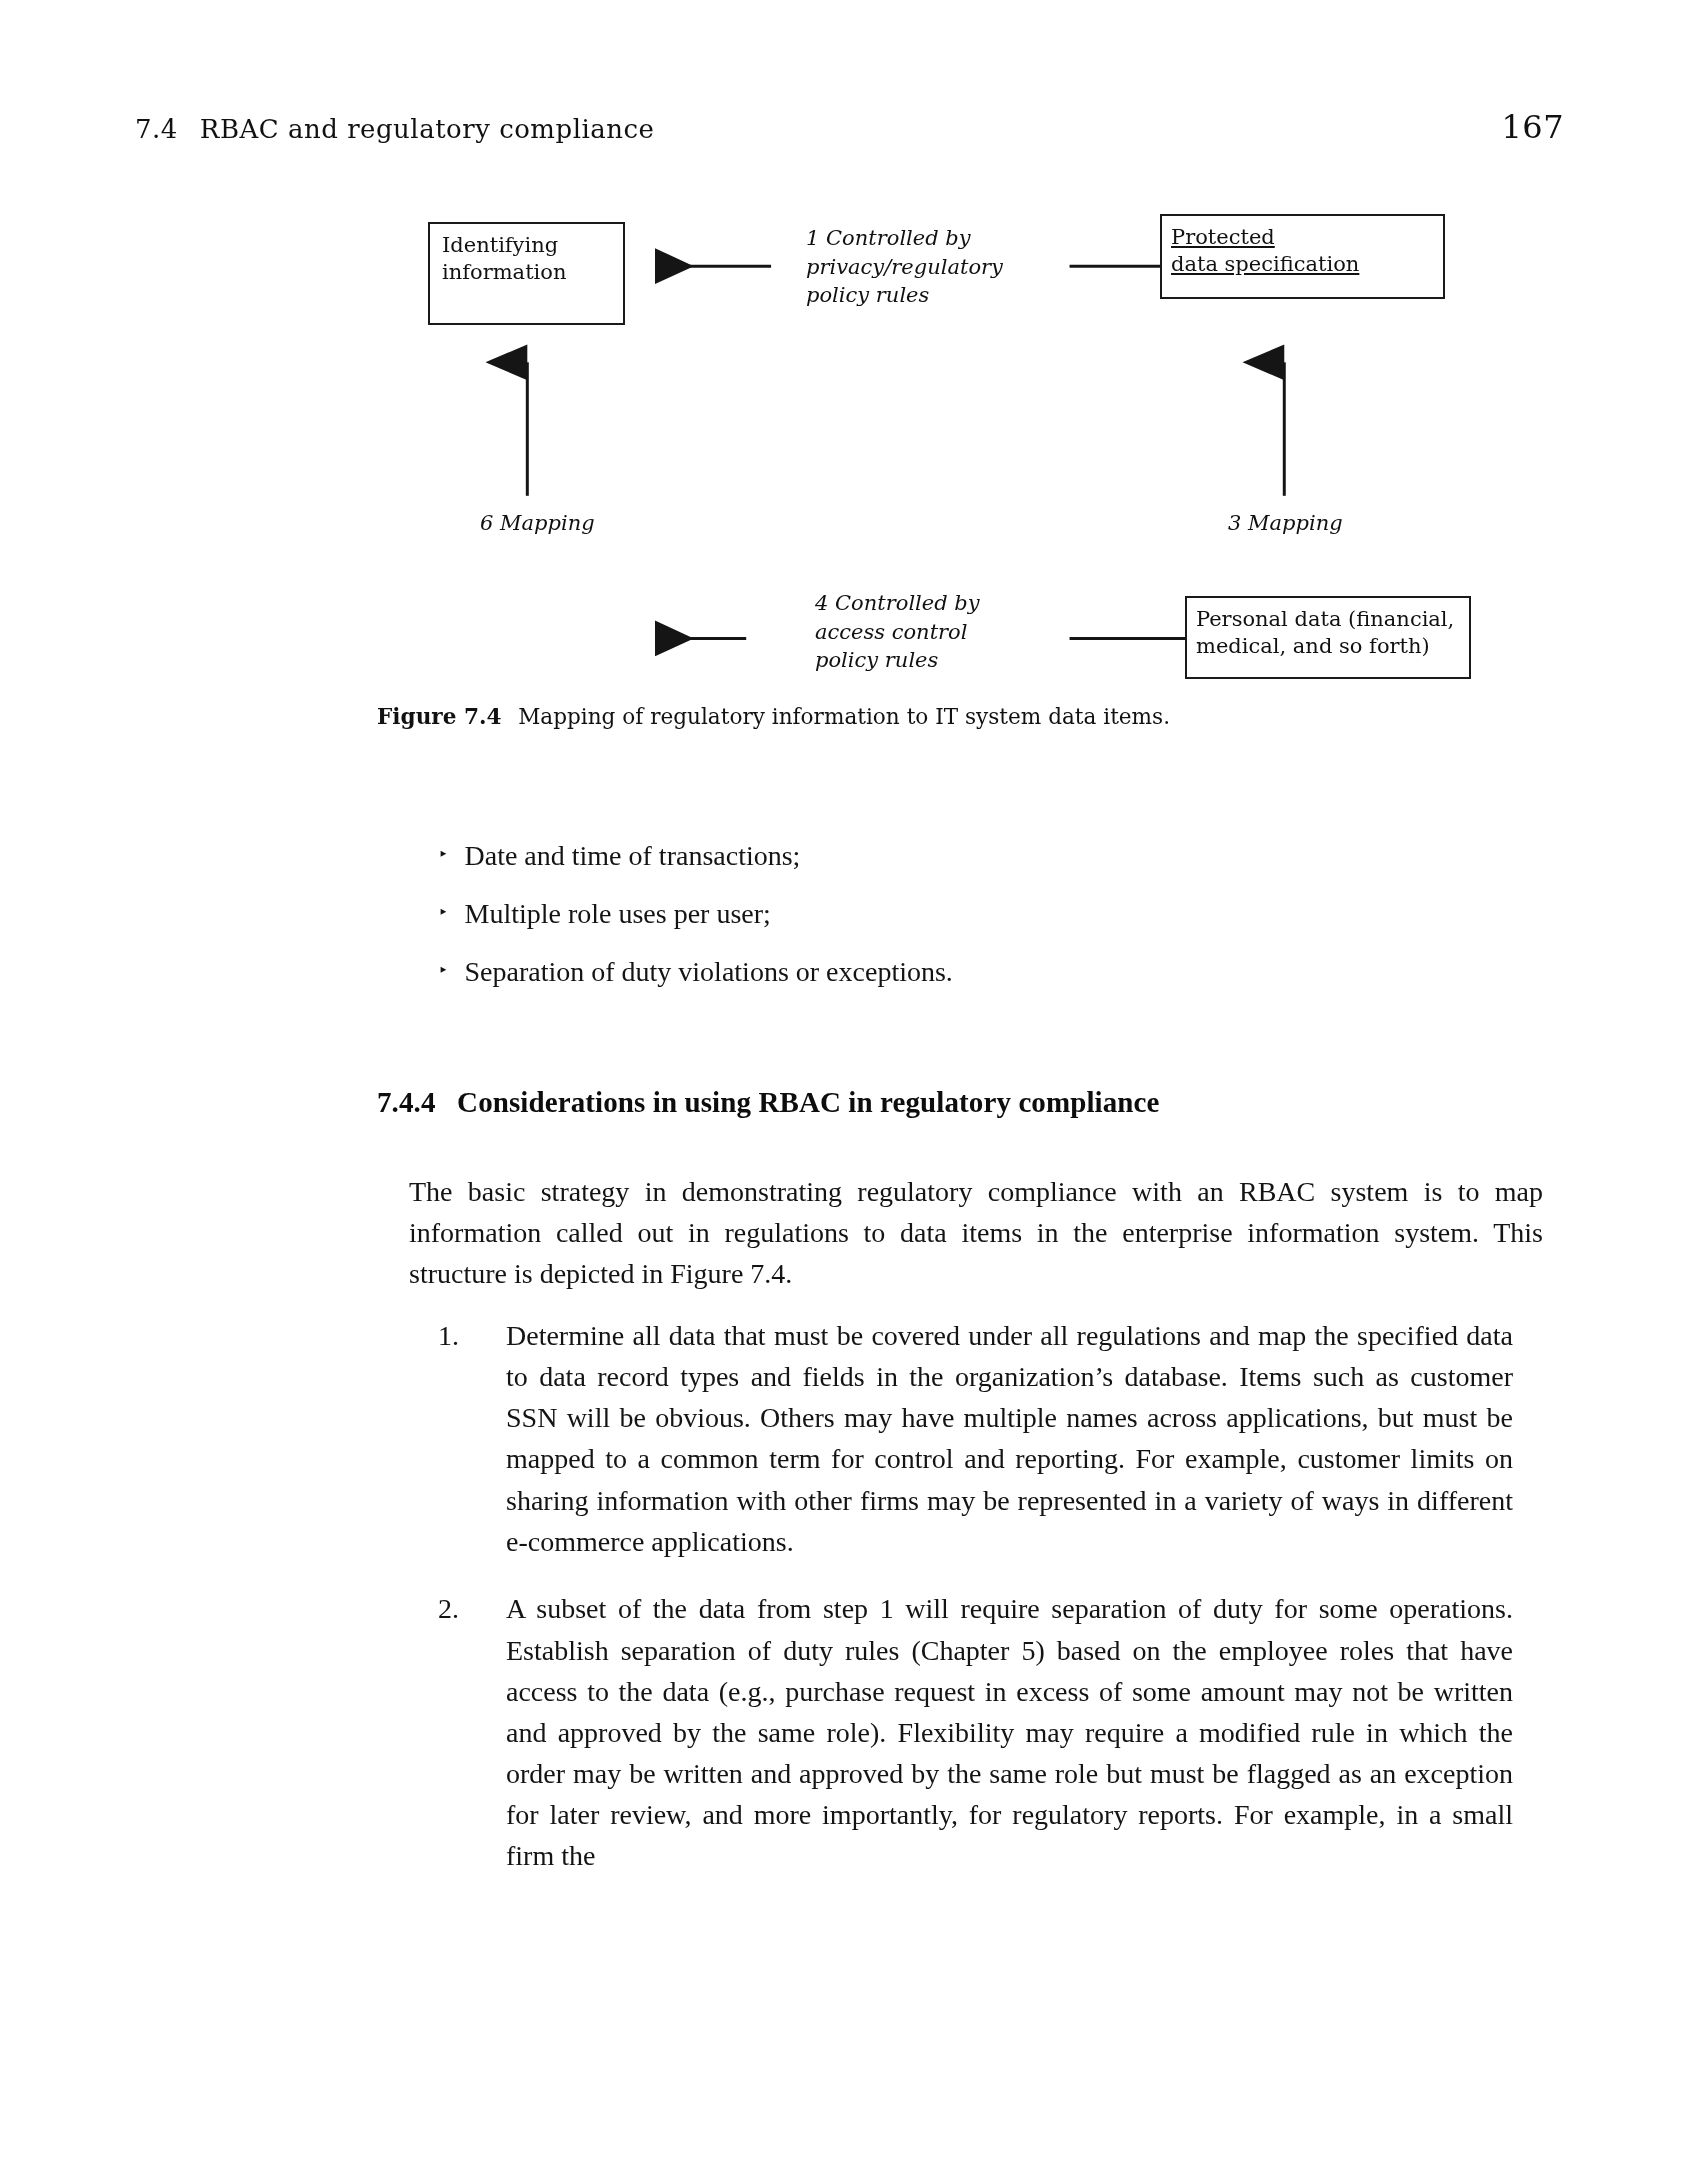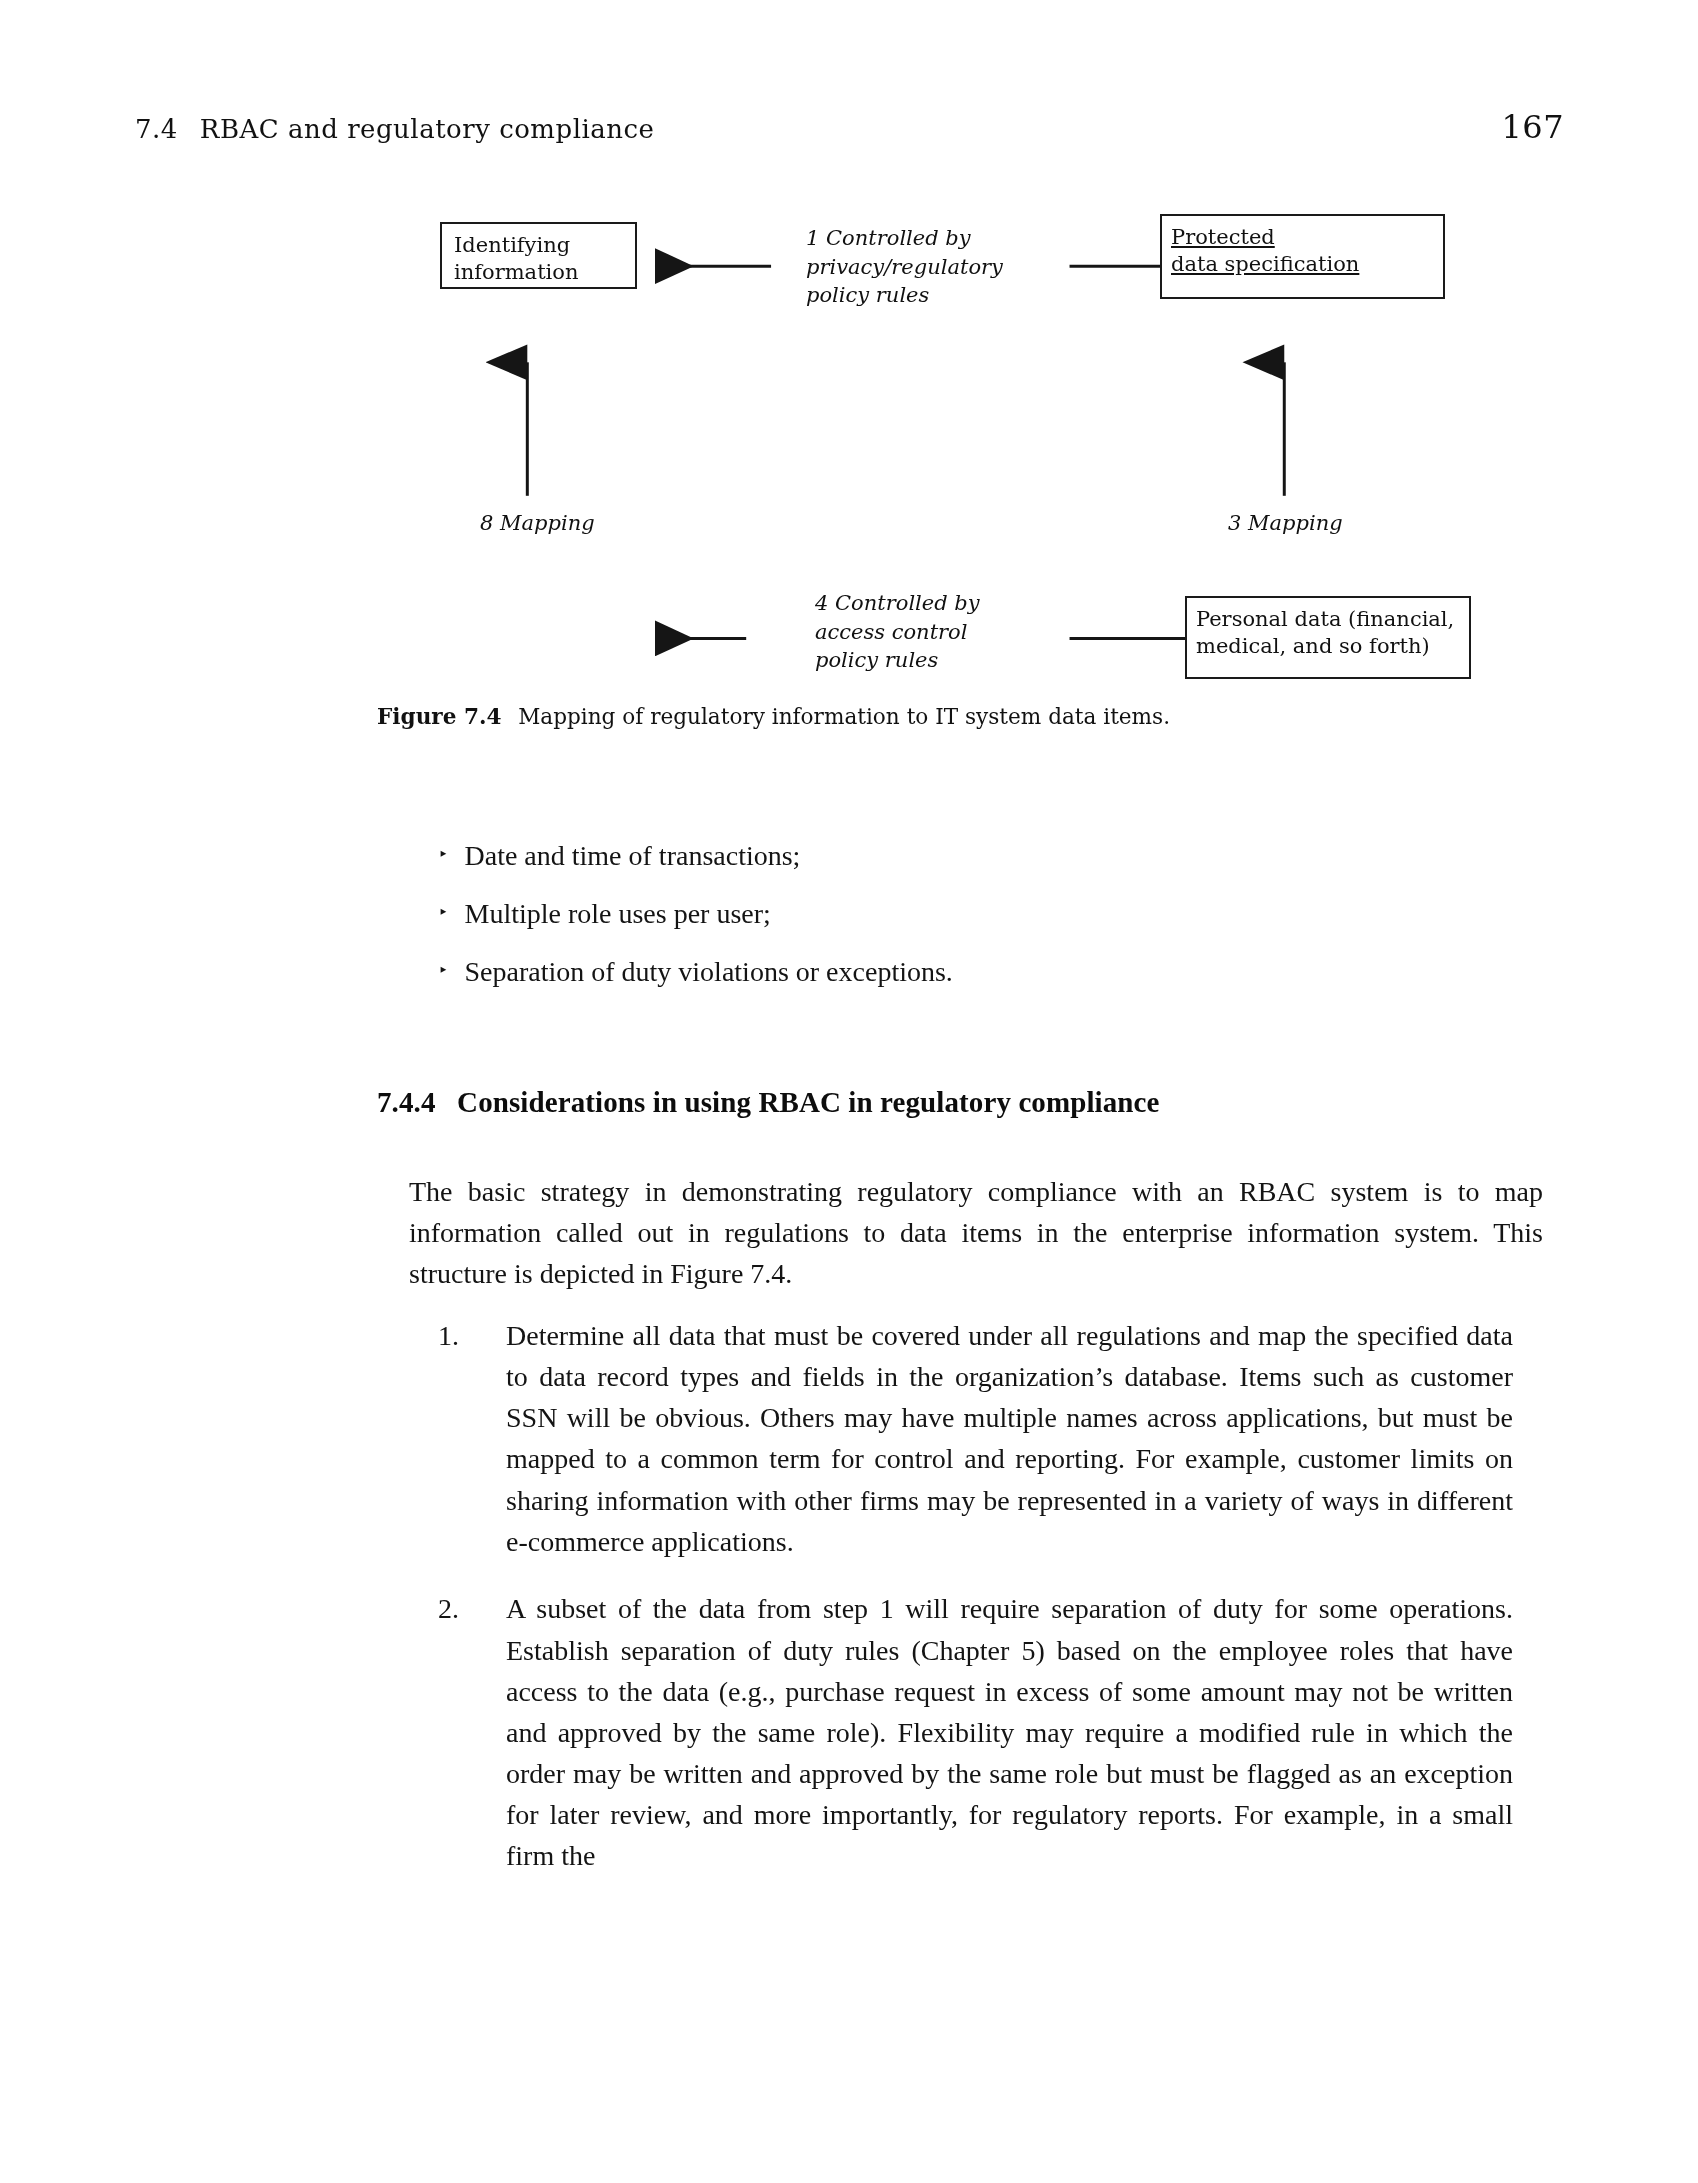--- a/index.html
+++ b/index.html
@@ -186,30 +186,30 @@
 
     <line x1="636" y1="598" x2="636" y2="437" stroke="#151515" stroke-width="3.6" marker-end="url(#ah-up)"></line>
 
     <line x1="1549" y1="598" x2="1549" y2="437" stroke="#151515" stroke-width="3.6" marker-end="url(#ah-up)"></line>
 
     <line x1="900" y1="770" x2="790" y2="770" stroke="#151515" stroke-width="3.6" marker-end="url(#ah-left)"></line>
 
     <line x1="1290" y1="770" x2="1430" y2="770" stroke="#151515" stroke-width="3.6" marker-end="url(#ah-right)"></line>
   </svg>
 
-  <div class="fig-box" style="left:440px; top:222px; width:197px; height:67px;padding-left:12px;">Identifying<br>information</div>
+  <div class="fig-box" style="left:428px; top:222px; width:197px; height:103px;padding-left:12px;">Identifying<br>information</div>
 
   <div class="fig-box" style="left:1160px; top:214px; width:285px; height:85px;text-decoration:underline;">Protected<br>data specification</div>
 
 
   <div class="fig-box" style="left:1185px; top:596px; width:286px; height:83px;">Personal data (financial,<br>medical, and so forth)</div>
 
   <div class="fig-label" style="left:806px; top:224px;">1 Controlled by<br>privacy/regulatory<br>policy rules</div>
 
-  <div class="fig-label" style="left:480px; top:509px;">8 Mapping</div>
+  <div class="fig-label" style="left:480px; top:509px;">6 Mapping</div>
 
   <div class="fig-label" style="left:1228px; top:509px;">3 Mapping</div>
 
   <div class="fig-label" style="left:815px; top:589px;">4 Controlled by<br>access control<br>policy rules</div>
 
   <div class="fig-caption">
     <span class="cap-bold">Figure 7.4</span><span class="cap-gap"></span><span>Mapping of regulatory information to IT system data items.</span>
   </div>
 </div>
 

